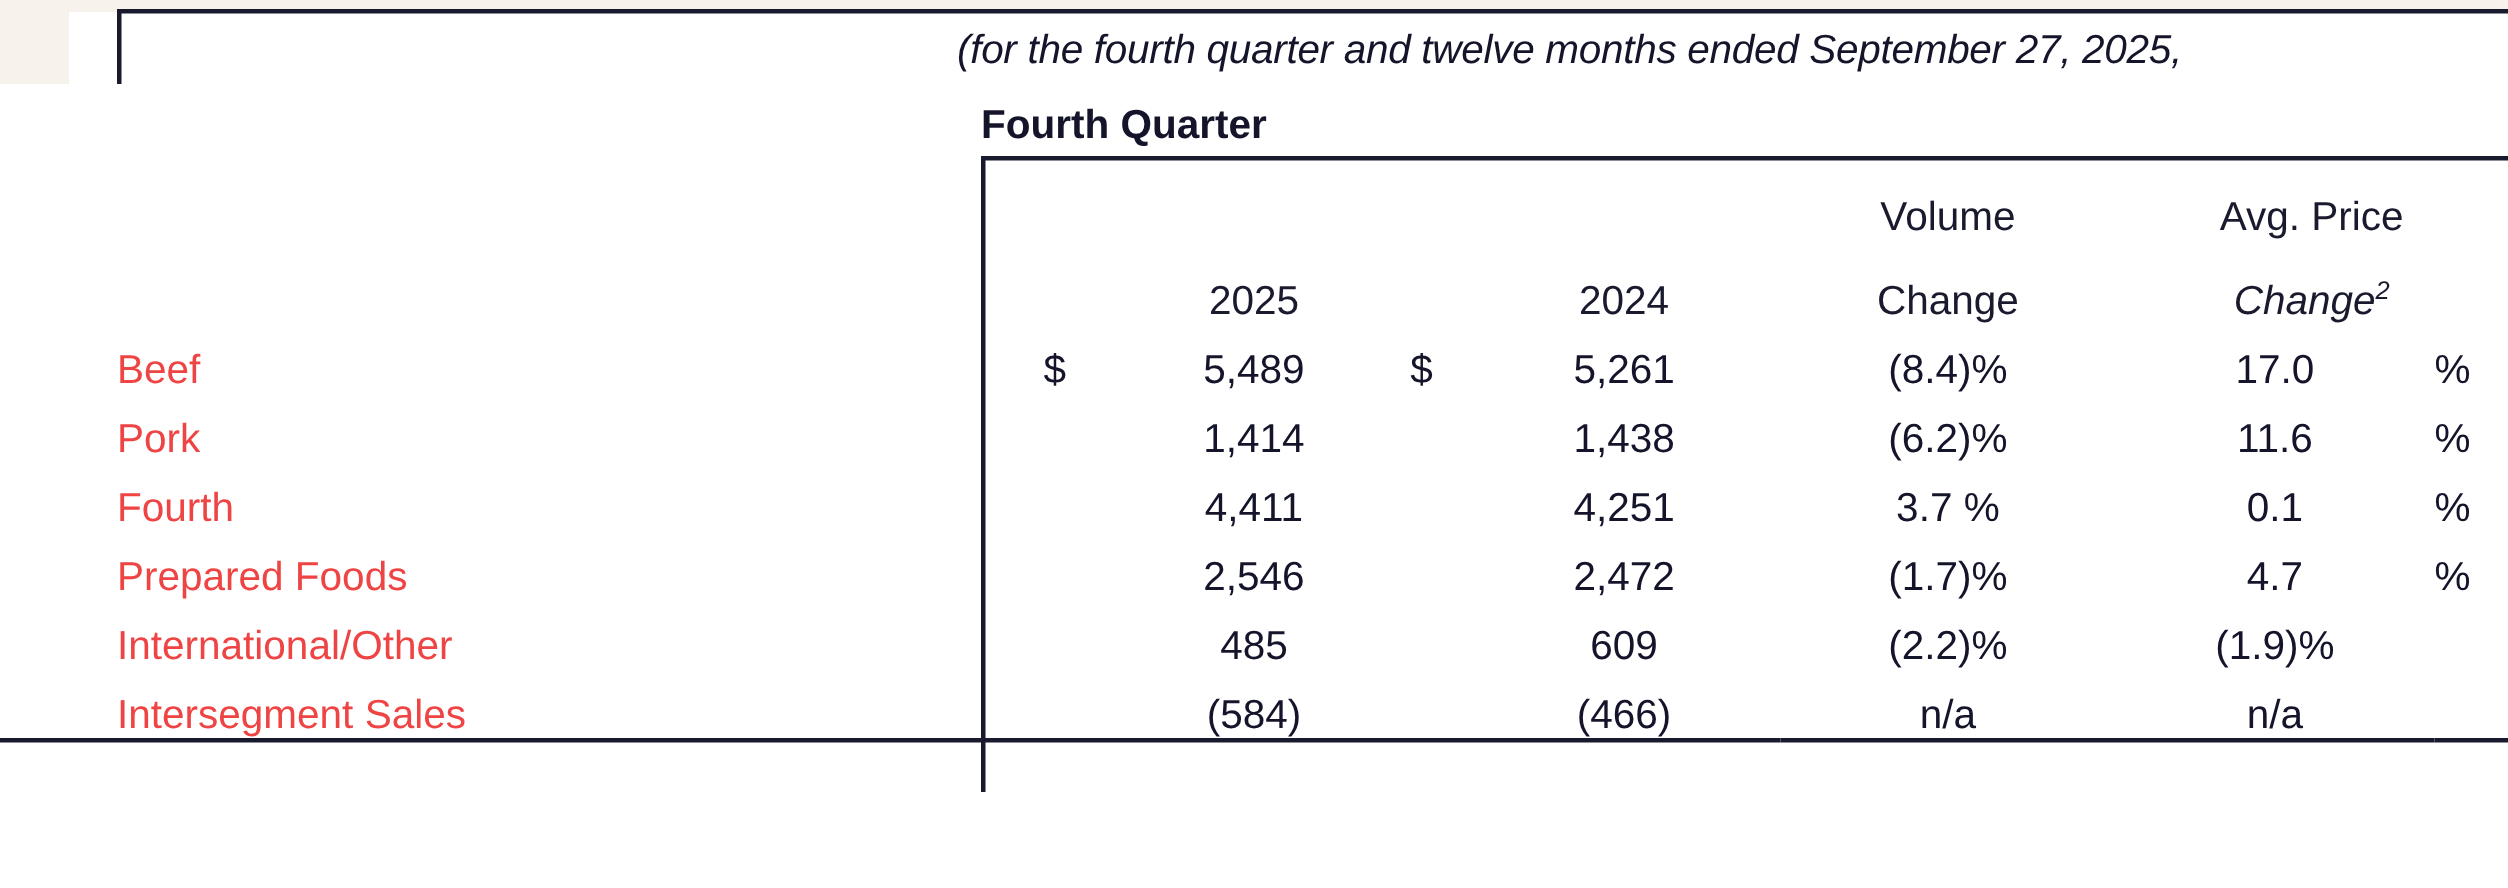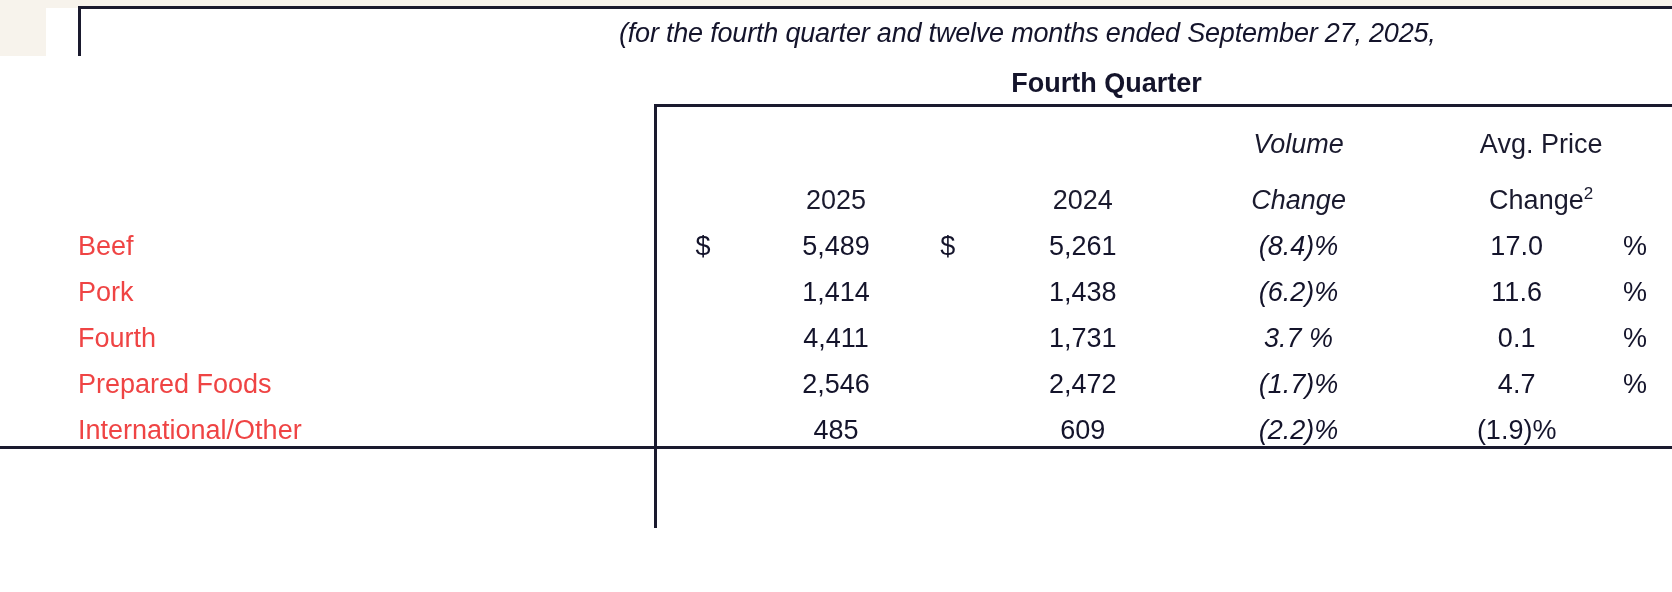--- a/index.html
+++ b/index.html
@@ -48,35 +48,35 @@
     top: 6px;
     width: 1594px;
     height: 50px;
     border-top: 3px solid #1a1a2e;
     border-left: 3px solid #1a1a2e;
     box-sizing: border-box;
   }
 
   .subtitle {
     position: absolute;
-    left: 619px;
+    left: 638px;
     top: 18px;
     font-style: italic;
     font-size: 27px;
     letter-spacing: -0.2px;
     white-space: nowrap;
     color: #14142b;
   }
 
   .period-title {
     position: absolute;
     left: 654px;
     top: 68px;
     width: 905px;
-    text-align: center;
+    text-align: left;
     font-weight: bold;
     font-size: 27px;
     color: #14142b;
   }
 
   
   .table-box {
     position: absolute;
     left: 654px;
     top: 104px;
@@ -100,21 +100,21 @@
     padding: 0;
     vertical-align: bottom;
     font-weight: normal;
   }
 
   .col-label   { width: 654px; padding-left: 78px !important; box-sizing: border-box; }
   .col-cur1    { width: 34px; }
   .col-val1    { width: 196px; }
   .col-cur2    { width: 36px; }
   .col-val2    { width: 196px; }
-  .col-vol     { width: 210px; font-style: italic; }
+  .col-vol     { width: 210px; }
   .col-prc     { width: 200px; }
   .col-pct     { width: 46px; }
 
   .hdr-row td {
     font-weight: bold;
     text-align: center;
     padding-bottom: 4px;
   }
   .hdr-top td {
     height: 56px;
@@ -164,21 +164,21 @@
   }
   .bottom-rule td {
     border-top: 3px solid #1a1a2e;
     height: 0;
     padding: 0;
   }
   .sup {
     font-size: 17px;
     vertical-align: super;
   }
-  .nowrap { white-space: nowrap; }
+  .nowrap { white-space: nowrap; font-style: italic; }
 </style>
 </head>
 <body>
 
 <div class="sheet">
   <div class="top-strip"></div>
   <div class="left-strip"></div>
 
   <div class="outer-frame"></div>
 
@@ -231,21 +231,21 @@
         <td class="col-vol num">(6.2)%</td>
         <td class="col-prc num">11.6</td>
         <td class="col-pct pctmark">%</td>
       </tr>
 
       <tr class="data-row">
         <td class="col-label row-label">Fourth</td>
         <td class="col-cur1 cur"></td>
         <td class="col-val1 num">4,411</td>
         <td class="col-cur2 cur"></td>
-        <td class="col-val2 num">1,731</td>
+        <td class="col-val2 num">4,251</td>
         <td class="col-vol num">3.7   %</td>
         <td class="col-prc num">0.1</td>
         <td class="col-pct pctmark">%</td>
       </tr>
 
       <tr class="data-row">
         <td class="col-label row-label">Prepared Foods</td>
         <td class="col-cur1 cur"></td>
         <td class="col-val1 num">2,546</td>
         <td class="col-cur2 cur"></td>
@@ -259,20 +259,30 @@
         <td class="col-label row-label">International/Other</td>
         <td class="col-cur1 cur"></td>
         <td class="col-val1 num">485</td>
         <td class="col-cur2 cur"></td>
         <td class="col-val2 num">609</td>
         <td class="col-vol num">(2.2)%</td>
         <td class="col-prc num">(1.9)%</td>
         <td class="col-pct pctmark"></td>
       </tr>
 
+      <tr class="data-row">
+        <td class="col-label row-label">Intersegment Sales</td>
+        <td class="col-cur1 cur"></td>
+        <td class="col-val1 num">(584)</td>
+        <td class="col-cur2 cur"></td>
+        <td class="col-val2 num">(466)</td>
+        <td class="col-vol num">n/a</td>
+        <td class="col-prc num">n/a</td>
+        <td class="col-pct pctmark"></td>
+      </tr>
 
 
       <tr class="bottom-rule">
         <td></td>
         <td colspan="7"></td>
       </tr>
     </tbody>
   </table>
 </div>
 

